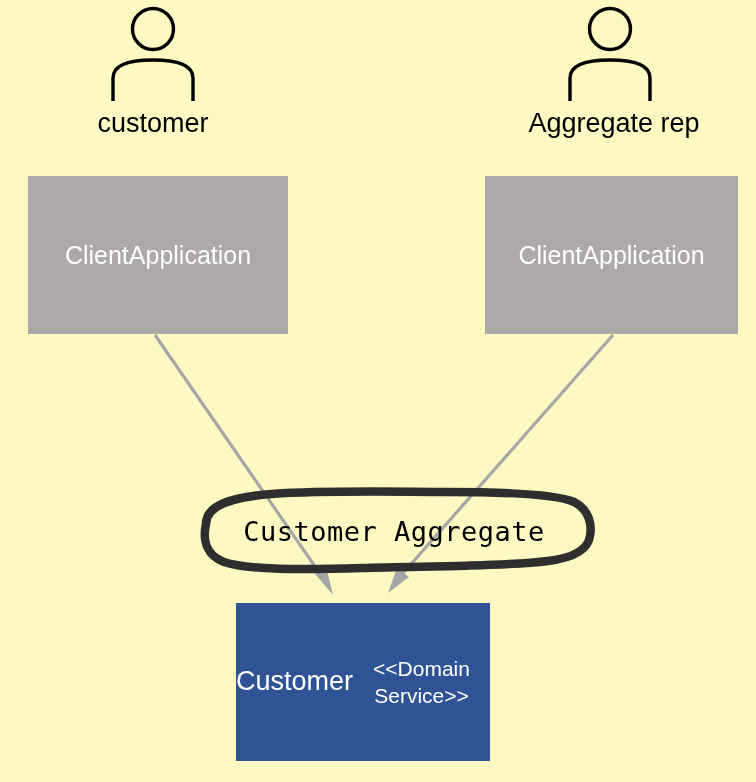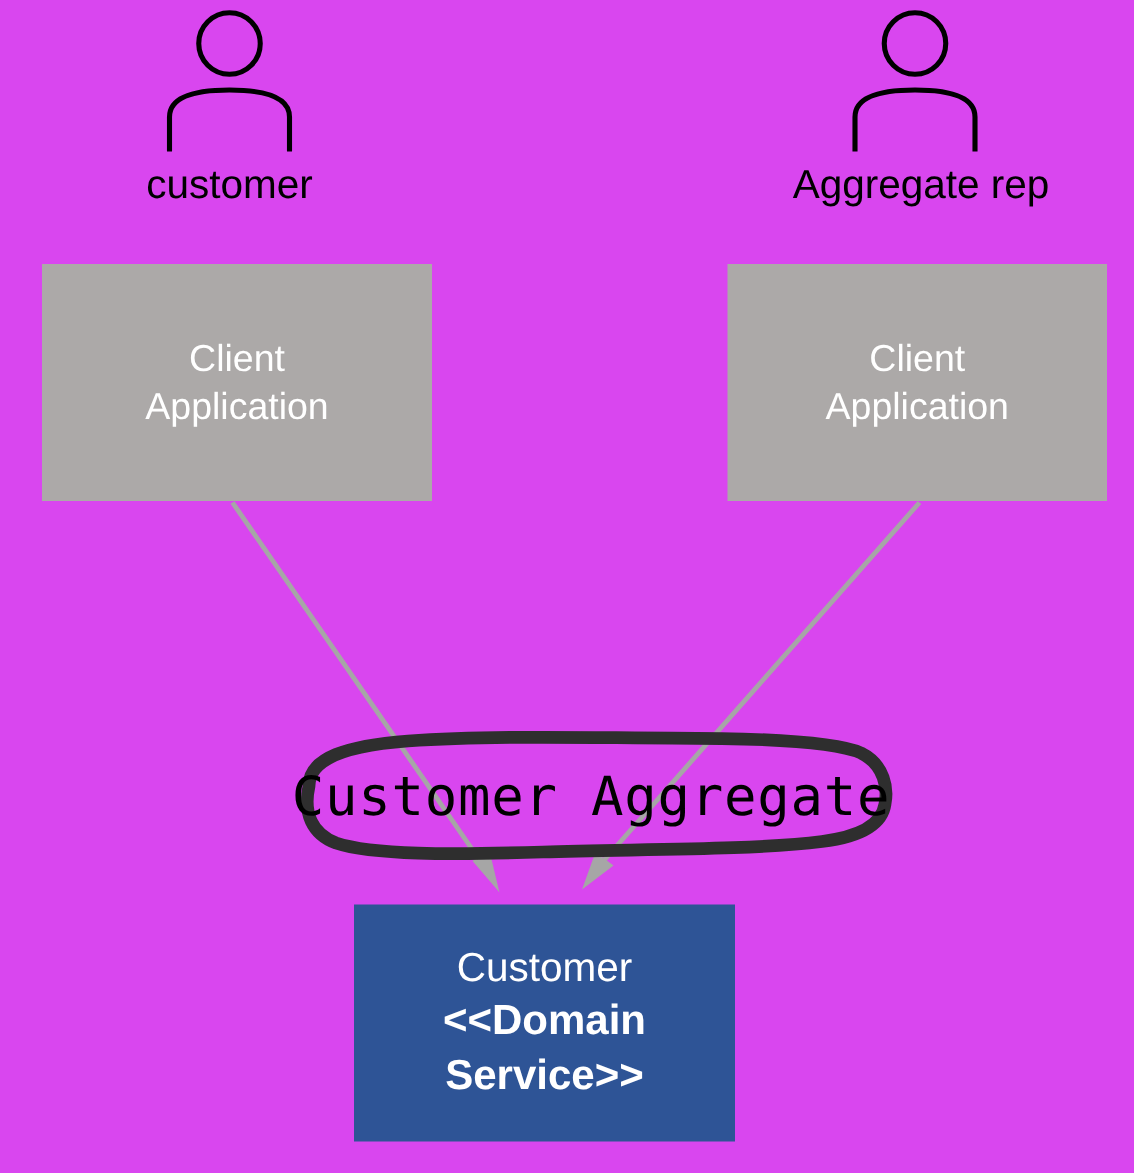--- a/index.html
+++ b/index.html
@@ -7,21 +7,21 @@
     padding: 0;
     background: #ffffff;
   }
   body {
     font-family: "Liberation Sans", sans-serif;
   }
   #canvas {
     position: relative;
     width: 756px;
     height: 782px;
-    background: #d946ef;
+    background: #fef9c3;
     overflow: hidden;
   }
   .layer {
     position: absolute;
     left: 0;
     top: 0;
     width: 756px;
     height: 782px;
   }
 
@@ -43,21 +43,21 @@
   #actor-rep-label {
     left: 490px;
     top: 110px;
     width: 248px;
   }
 
   
   .box {
     position: absolute;
     display: flex;
-    flex-direction: column;
+    flex-direction: row;
     align-items: center;
     justify-content: center;
     box-sizing: border-box;
     color: #ffffff;
     text-align: center;
   }
   .box-gray {
     background: #aca9a8;
   }
   .box-blue {
@@ -85,39 +85,39 @@
     font-size: 25px;
     line-height: 1.3;
     font-family: "Liberation Sans", sans-serif;
   }
   .svc-title {
     font-size: 27px;
     line-height: 1.25;
     font-family: "Liberation Sans", sans-serif;
   }
   .svc-stereotype {
-    font-size: 28px;
-    font-weight: bold;
+    font-size: 21px;
+    font-weight: normal;
     line-height: 1.3;
     font-family: "Liberation Sans", sans-serif;
   }
 
   
   #aggregate-annotation-text {
     position: absolute;
     left: 200px;
     top: 504px;
     width: 388px;
     height: 54px;
     display: flex;
     align-items: center;
     justify-content: center;
     color: #000000;
     font-family: "DejaVu Sans Mono", monospace;
-    font-size: 36px;
+    font-size: 27px;
     letter-spacing: 0.5px;
     white-space: nowrap;
   }
 </style>
 </head>
 <body>
 
 <div id="canvas">
 
   <svg class="layer" viewBox="0 0 756 782" xmlns="http://www.w3.org/2000/svg">

